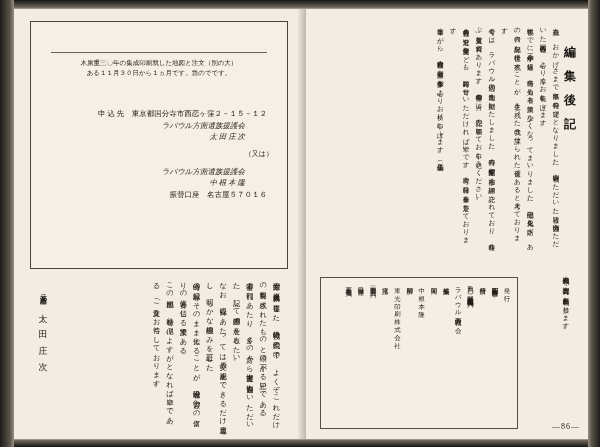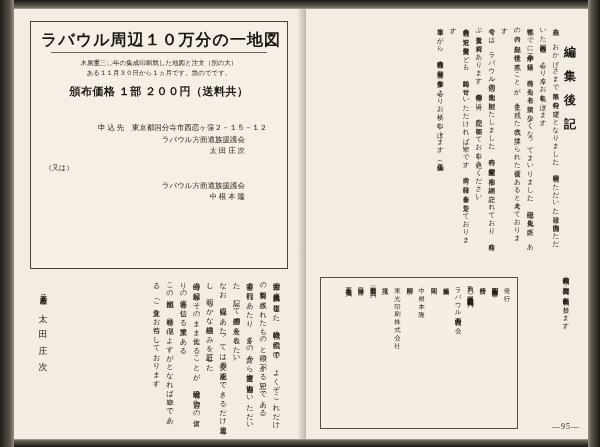--- a/index.html
+++ b/index.html
@@ -106,34 +106,34 @@
     left: 20px; top: 62px;
     width: 216px;
     text-align: center;
     font-size: 11px;
     font-weight: bold;
     color: #1b1713;
     letter-spacing: 0.5px;
   }
   .ad-body {
     position: absolute;
-    left: 14px; top: 100px;
+    left: 14px; top: 86px;
     width: 228px;
     height: 150px;
   }
   .ad-line {
     font-size: 7.5px;
     line-height: 1.55;
     color: #221e18;
     white-space: nowrap;
     text-align: right;
     padding-right: 6px;
   }
-  .ad-line.center { text-align: left; padding-right: 0; }
-  .ad-line.indent { padding-right: 28px; }
+  .ad-line.center { text-align: right; padding-right: 0; }
+  .ad-line.indent { padding-right: 28px; font-style: italic; }
   .ad-line.small { font-size: 7px; }
   .ad-gap { height: 6px; }
 
   
   .vcols {
     position: absolute;
     writing-mode: vertical-rl;
     text-orientation: upright;
     font-size: 7.2px;
     line-height: 1.85;
@@ -240,37 +240,36 @@
   <div class="scan-edge-top"></div>
   <div class="scan-edge-bottom"></div>
   <div class="scan-edge-left"></div>
   <div class="scan-edge-right"></div>
 
   <div class="spread">
 
     <div class="page page-left">
 
       <div class="ad-box">
-        <div class="ad-title">ラバウル周辺１０万分の一地図</div>
         <div class="ad-rule"></div>
         <div class="ad-note">
           <span class="nobr">木原重三〇年の集成印刷就した地図と注文（別の大）</span>
           <span class="nobr">ある１１月３０日から１ヵ月です。急のでです。</span>
         </div>
-        <div class="ad-price">頒布価格 １部 ２００円（送料共）</div>
 
         <div class="ad-body">
           <div class="ad-line">申 込 先　東京都国分寺市西恋ヶ窪２－１５－１２</div>
           <div class="ad-line indent">ラバウル方面遺族援護会</div>
           <div class="ad-line indent">太 田 庄 次</div>
           <div class="ad-gap"></div>
           <div class="ad-line center small">（又は）</div>
           <div class="ad-gap"></div>
           <div class="ad-line indent">ラバウル方面遺族援護会</div>
           <div class="ad-line indent">中 根 本 隆</div>
+          <div class="ad-line">振替口座　名古屋５７０１６</div>
         </div>
       </div>
 
       <div class="vcols vcols-left-lower">
         <p style="margin:0">方面軍の復員業務に従事した。終戦後の混乱の中で、よくぞこれだけの資料を残されたものと頭の下がる思いである。</p>
         <p style="margin:0">本書の刊行にあたり、多くの方々から御支援と御協力をいただいた。記して感謝の意を表したい。</p>
         <p style="margin:0">なお、収録にあたっては原文の表記をできるだけ尊重し、明らかな誤植のみを訂正した。</p>
         <p style="margin:0">当時の記録をそのまま伝えることが、戦没者の御霊への何よりの供養と信じる次第である。</p>
         <p style="margin:0">この地図が、往時を偲ぶよすがとなれば幸いである。ご注文をお待ちしております。</p>
       </div>
@@ -309,17 +308,17 @@
           <span class="row">東 光 印 刷 株 式 会 社</span>
           <span class="row">電話</span>
           <span class="row">〇五三（四六）三五六一</span>
           <span class="row">振替口座</span>
           <span class="row">名古屋五七〇一六</span>
         </div>
       </div>
 
       <div class="rp-vtext rp-right-lower">本誌掲載の記事・写真の無断転載を禁じます。</div>
 
-      <div class="page-num">—95—</div>
+      <div class="page-num">—86—</div>
     </div>
 
   </div>
 </div>
 
 </body></html>

